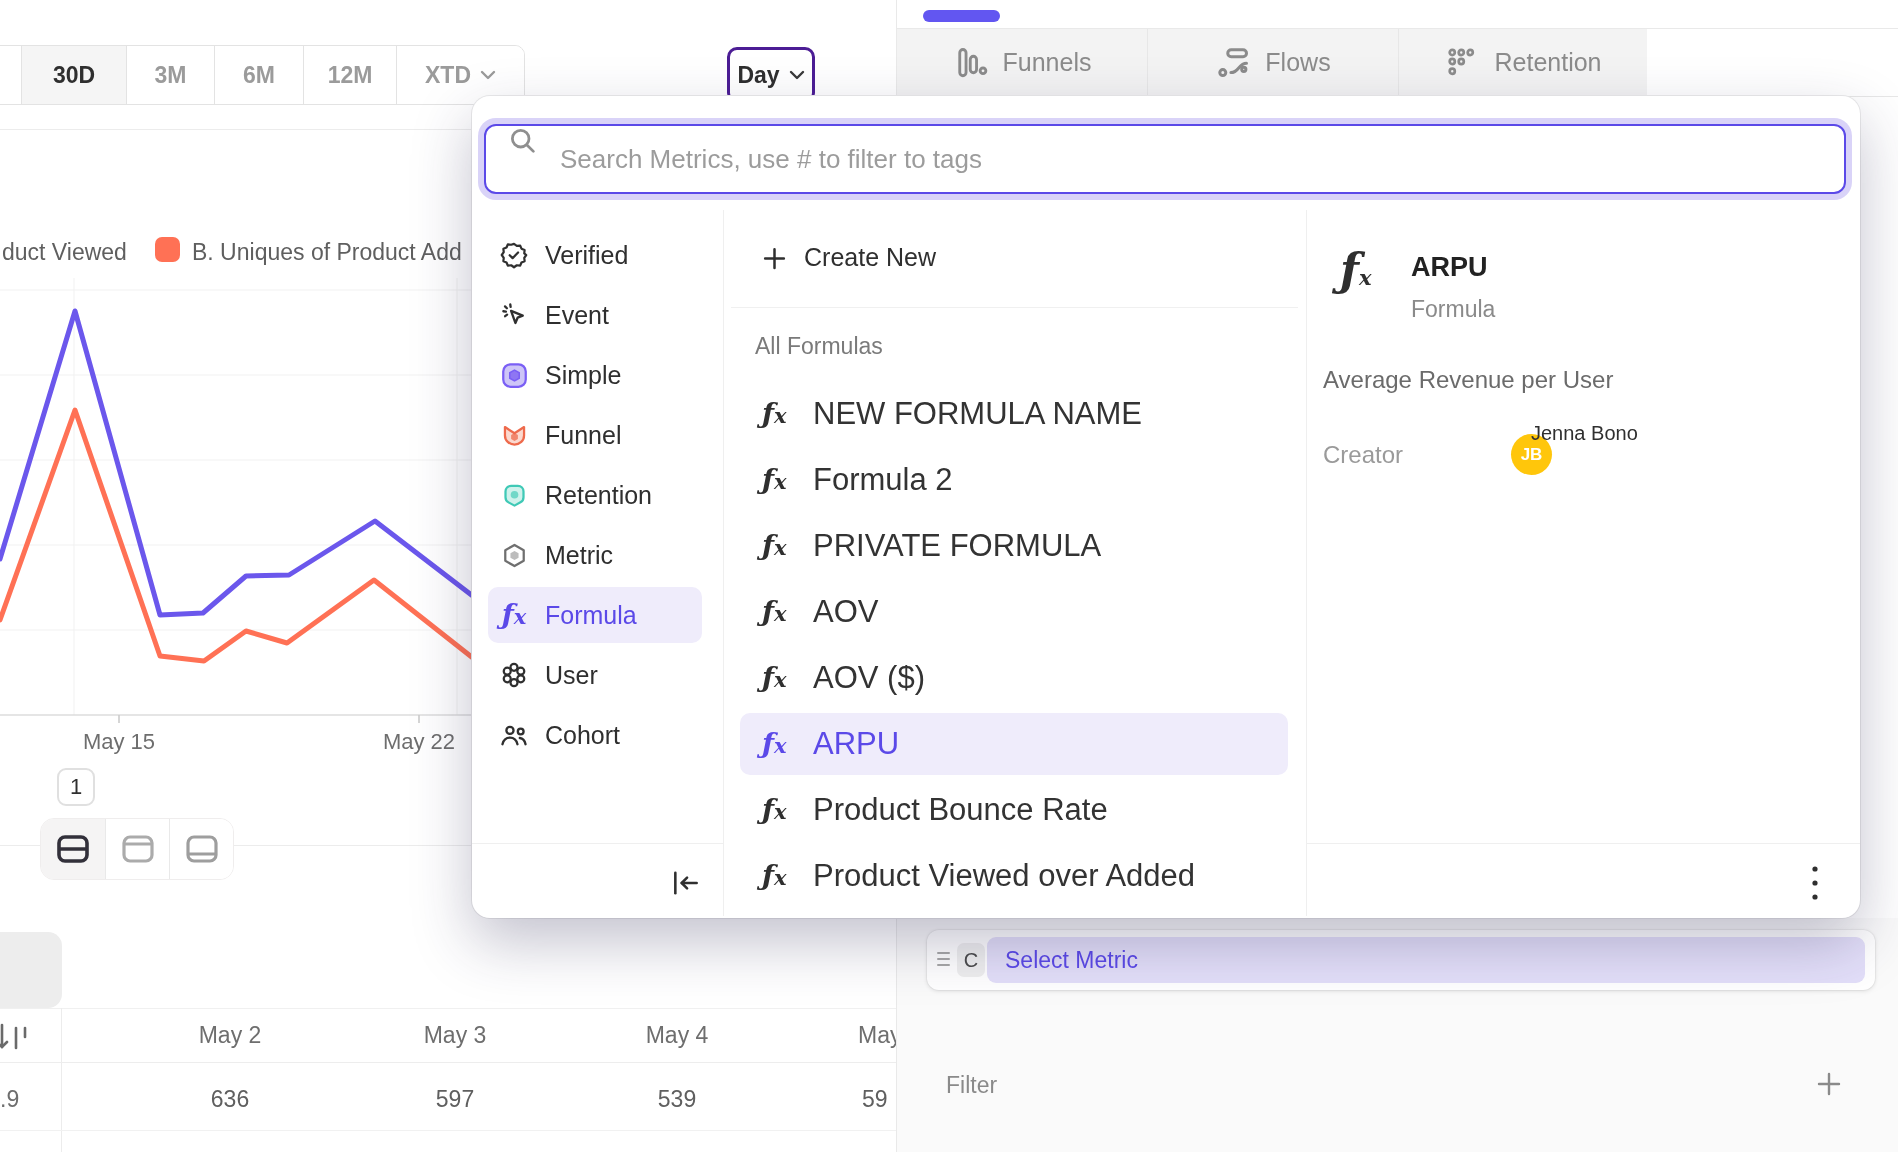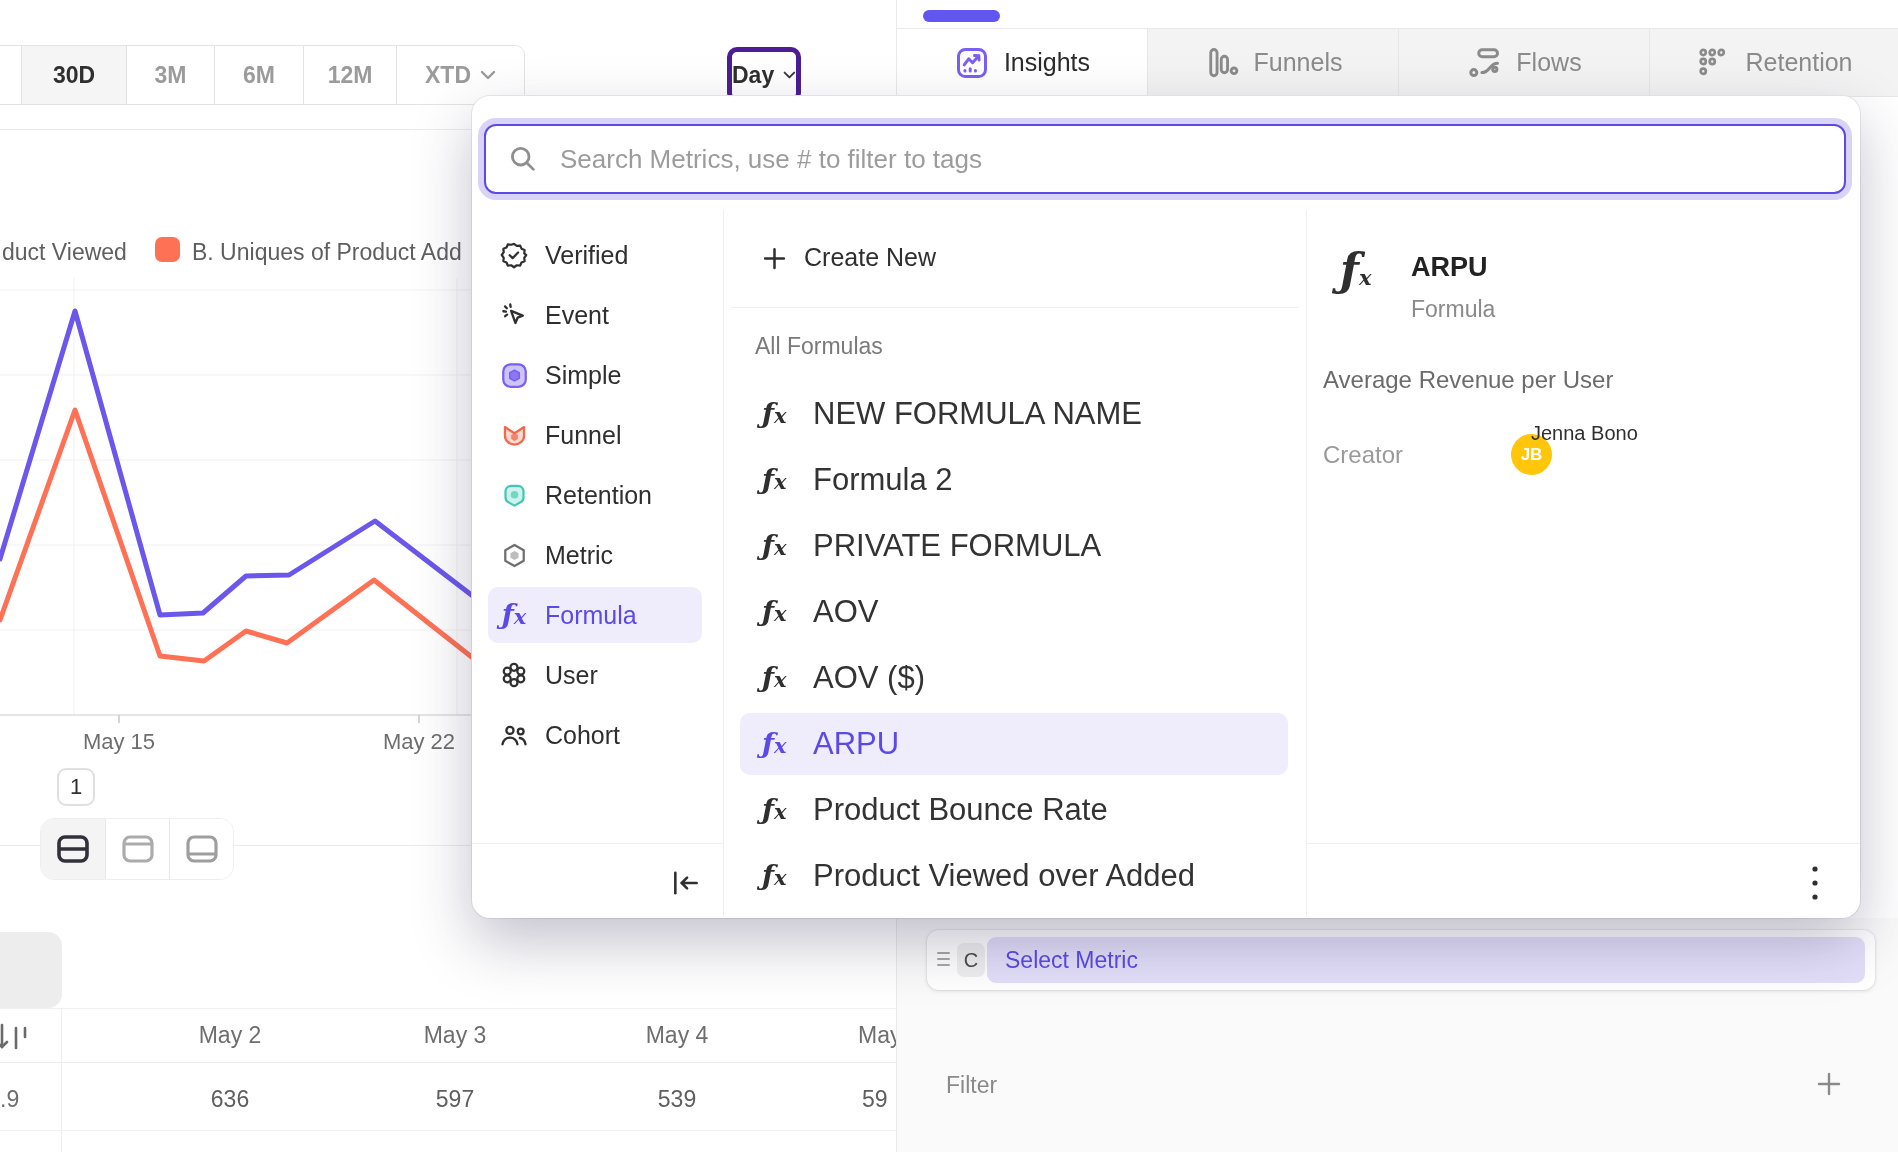--- a/index.html
+++ b/index.html
@@ -14,21 +14,21 @@
 
   
   .left-pane{position:absolute;left:0;top:0;width:896px;height:1152px;overflow:hidden;background:#fff}
   .range-group{position:absolute;left:-80px;top:45px;height:60px;display:flex;border:1px solid #E3E3E3;
     border-radius:10px;overflow:hidden;background:#fff}
   .seg{display:flex;align-items:center;justify-content:center;gap:9px;font-size:23px;font-weight:600;
     color:#9B9B9B;border-left:1px solid #E3E3E3;background:#fff}
   .seg:first-child{border-left:none}
   .seg.selected{background:#F5F5F5;color:var(--dark)}
   .seg.ghost{width:100px}
-  .day-btn{position:absolute;left:727px;top:47px;width:74px;height:56px;border:5px solid #4c1d95;border-radius:10px;
+  .day-btn{position:absolute;left:727px;top:47px;width:88px;height:56px;border:3px solid #4c1d95;border-radius:10px;
     display:flex;align-items:center;justify-content:center;gap:9px;font-size:23px;font-weight:600;color:var(--dark);background:#fff}
   .toolbar-line{position:absolute;left:0;top:129px;width:896px;height:1px;background:#ECECEC}
 
   .legend-a{position:absolute;left:2px;top:239px;font-size:23px;font-weight:500;color:#5F5F5F}
   .legend-swatch{position:absolute;left:155px;top:237px;width:25px;height:25px;border-radius:7px;background:var(--orange)}
   .legend-b{position:absolute;left:192px;top:239px;font-size:23px;font-weight:500;color:#5F5F5F;white-space:nowrap}
 
   .chart-svg{position:absolute;left:0;top:250px}
   .x-label{position:absolute;top:729px;transform:translateX(-50%);font-size:22px;color:#6E6E6E}
   .mid-line{position:absolute;left:0;top:845px;width:896px;height:1px;background:#ECECEC}
@@ -69,21 +69,21 @@
     display:flex;align-items:center;justify-content:center;font-size:20px;font-weight:500;color:#4A4A4A}
   .metric-pill{position:absolute;left:60px;top:7px;width:878px;height:46px;background:var(--pill);border-radius:9px;
     display:flex;align-items:center;padding-left:18px;font-size:23px;font-weight:500;color:var(--purple)}
   .filter-label{position:absolute;left:49px;top:1072px;font-size:23px;color:#8A8A8A}
   .filter-plus{position:absolute;left:918px;top:1070px}
 
   
   .modal{position:absolute;left:472px;top:96px;width:1388px;height:822px;background:#fff;border-radius:18px;
     box-shadow:0 24px 60px rgba(40,35,80,.28),0 0 0 1px #ECECEC;z-index:30}
   .search-wrap{position:absolute;left:12px;top:28px;width:1362px;height:70px;border:2px solid var(--purple);
-    border-radius:12px;box-shadow:0 0 0 6px var(--focus-ring);display:flex;align-items:center;background:#fff}
+    border-radius:12px;box-shadow:0 0 0 6px var(--focus-ring);display:flex;background:#fff}
   .search-wrap svg{margin-left:22px}
   .search-input{flex:1;border:none;outline:none;font-size:26px;margin-left:22px;margin-right:20px;
     font-family:"Liberation Sans","DejaVu Sans",sans-serif;color:#444;background:transparent}
   .search-input::placeholder{color:#9C9C9C}
   .col-div{position:absolute;top:114px;bottom:2px;width:1px;background:#EFEFEF}
 
   .cats{position:absolute;left:0;top:129px;width:251px}
   .cat-row{position:relative;height:60px}
   .cat-row .hl{position:absolute;left:16px;right:21px;top:2px;bottom:2px;border-radius:10px;background:transparent}
   .cat-row.selected .hl{background:var(--lavender)}
@@ -232,31 +232,20 @@
     <span class="td" style="left:677px">539</span>
     <span class="td cut" style="left:862px">59</span>
     <div class="row-line"></div>
   </section>
 
   <section class="right-pane">
     <div class="top-indicator"></div>
     <div class="topline"></div>
 
     <div class="tabbar">
-      <div class="tab active" style="width:251px">
-        <svg width="36" height="36" viewBox="0 0 24 24">
-          <g fill="none" stroke="#7A5FF5" stroke-width="2" stroke-linecap="round" stroke-linejoin="round">
-            <rect x="3" y="3" width="18" height="18" rx="4.5"></rect>
-            <path d="M6.8 13.2l3-4 2.6 2.6 4.1-4.6"></path>
-            <path d="M16.5 7.2l.2 2.8M16.5 7.2l-2.8-.2"></path>
-            <path d="M7.3 17v.4M10.8 15.8v1.6M14.3 17v.4"></path>
-          </g>
-        </svg>
-        <span>Insights</span>
-      </div>
       <div class="tab" style="width:251px">
         <svg width="36" height="36" viewBox="0 0 24 24">
           <g fill="none" stroke="#8B8B8B" stroke-width="1.9">
             <rect x="4.5" y="3" width="4.2" height="17.5" rx="2.1"></rect>
             <rect x="11.5" y="7.5" width="4.2" height="11" rx="2.1"></rect>
             <circle cx="20" cy="17.2" r="1.9"></circle>
           </g>
         </svg>
         <span>Funnels</span>
       </div>

